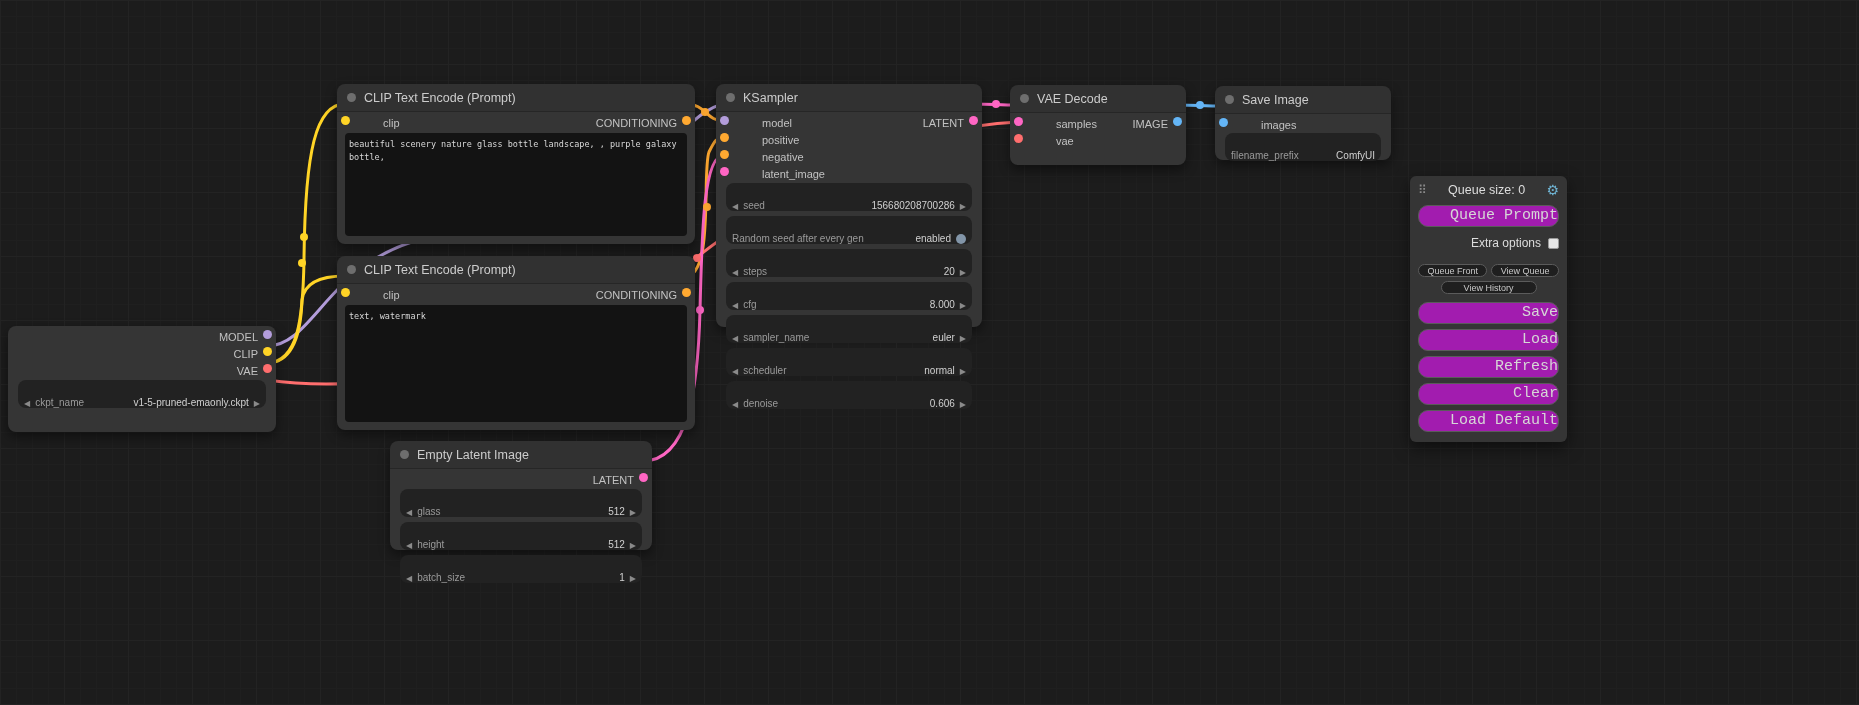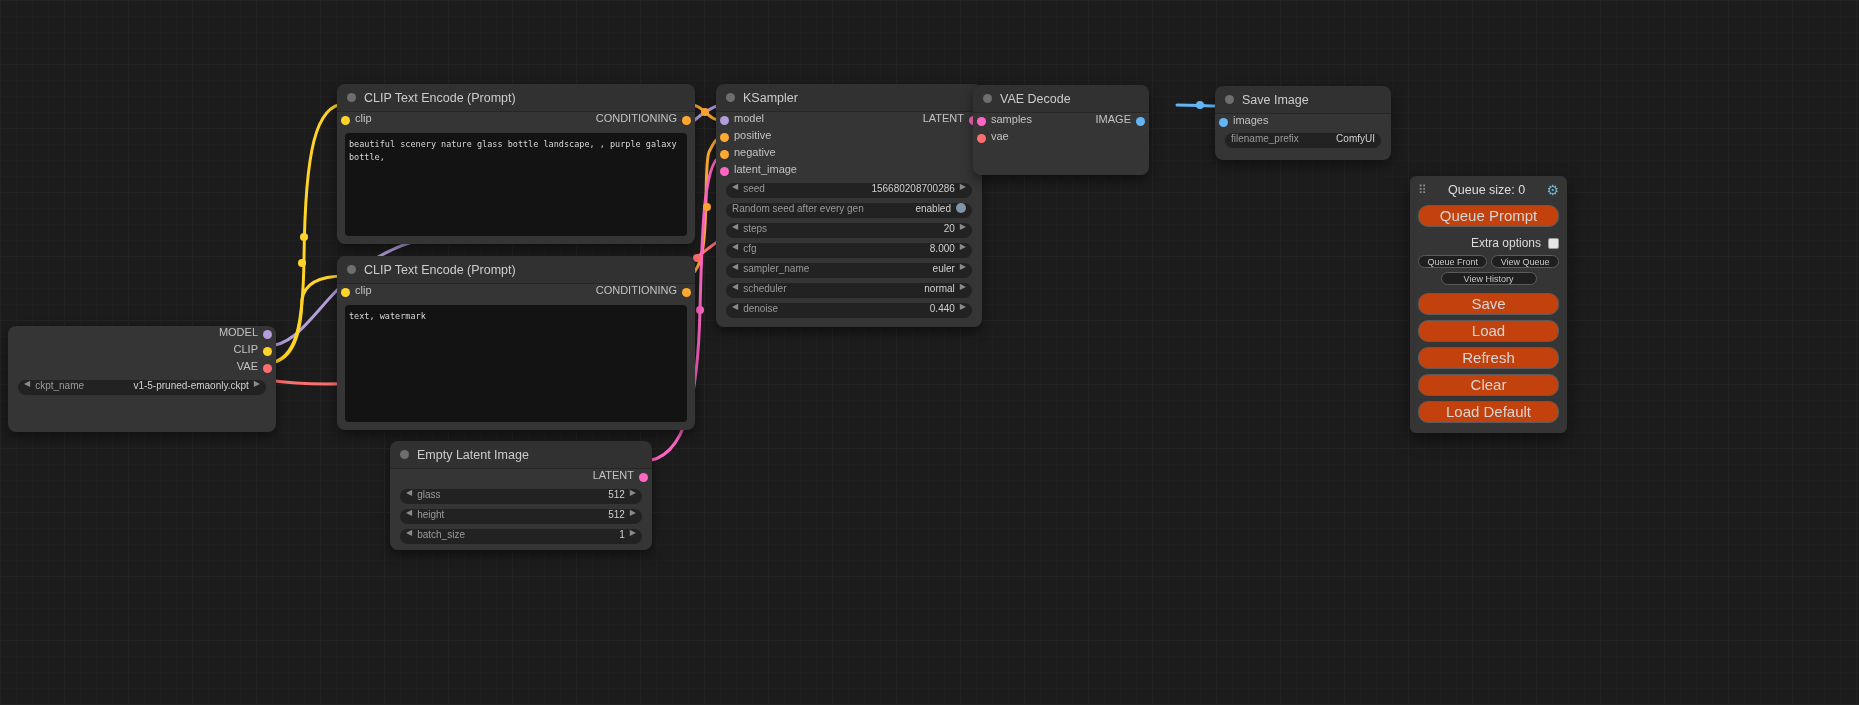--- a/index.html
+++ b/index.html
@@ -27,30 +27,30 @@
     margin-top: 16px;
   }
   .node-header {
     height: 28px; display: flex; align-items: center; gap: 8px;
     padding: 0 10px; font-size: 12.5px; color: #cccccc;
     background: rgba(0,0,0,.07);
     border-bottom: 1px solid rgba(0,0,0,.22);
     border-radius: 8px 8px 0 0;
   }
   .status-dot { width: 9px; height: 9px; border-radius: 50%; background: #6e6e6e; flex: 0 0 auto; }
-  .slot-row { position: relative; height: 17px; display: flex; align-items: flex-start; font-size: 11px; color: #c2c2c2; }
+  .slot-row { position: relative; height: 17px; display: flex; align-items: flex-end; font-size: 11px; color: #c2c2c2; padding-left: 28px; }
   .slot-dot { position: absolute; width: 9px; height: 9px; border-radius: 50%; top: 4px; }
   .slot-dot.in  { left: 4px; }
   .slot-dot.out { right: 4px; }
   .lbl-in  { margin-left: 18px; }
   .lbl-out { margin-left: auto; margin-right: 18px; }
   .widget {
-    height: 15px; background: #222222; border-radius: 8px;
+    height: 28px; background: #222222; border-radius: 8px;
     margin: 0 10px 5px 10px; padding: 0 6px;
-    display: flex; align-items: flex-start; gap: 5px;
+    display: flex; align-items: flex-end; gap: 5px;
     font-size: 10px; color: #a5a5a5;
   }
   .widget .arrow { color: #8a8a8a; font-size: 8px; line-height: 1; cursor: pointer; }
   .widget .wname { color: #9a9a9a; white-space: nowrap; }
   .widget .wval  { margin-left: auto; color: #d0d0d0; white-space: nowrap; }
   .widget .toggle-knob { width: 10px; height: 10px; border-radius: 50%; background: #8295a8; flex: 0 0 auto; }
   textarea.prompt {
     display: block; margin: 4px 8px; width: calc(100% - 16px);
     background: #131313; border: none; border-radius: 4px;
     color: #d8d8d8; font-family: "DejaVu Sans Mono", monospace;
@@ -62,27 +62,28 @@
     position: absolute; left: 1410px; top: 176px; width: 157px; z-index: 3;
     background: #353535; border-radius: 6px;
     box-shadow: 0 6px 16px rgba(0,0,0,.5);
     padding: 4px 8px 10px 8px;
   }
   .menu-header { display: flex; align-items: center; justify-content: space-between; height: 20px; color: #dddddd; font-size: 12.5px; }
   .drag-handle { color: #8a8a8a; font-size: 12px; cursor: grab; }
   .gear { color: #6fb3d2; font-size: 14px; cursor: pointer; }
   .btn {
     display: block; width: 100%; height: 22px; margin-top: 5px;
-    background: #c2410c; border: 1px solid #5b5b5b; border-radius: 10px;
-    color: #d6d6d6; font-size: 15px; font-family: Liberation Sans, sans-serif; cursor: pointer;
+    background: #a21caf; border: 1px solid #5b5b5b; border-radius: 10px;
+    color: #d6d6d6; font-size: 15px; font-family: Liberation Mono, monospace; cursor: pointer;
     line-height: 18px;
+    text-align: right;
   }
   .extra-row { display: flex; align-items: center; justify-content: flex-end; gap: 7px; margin-top: 9px; color: #dddddd; font-size: 12px; }
   .checkbox { width: 11px; height: 11px; background: #e6e6e6; border-radius: 2px; border: 1px solid #9a9a9a; cursor: pointer; }
-  .small-row { display: flex; gap: 4px; margin-top: 5px; }
+  .small-row { display: flex; gap: 4px; margin-top: 14px; }
   .btn-small {
     flex: 1 1 auto; height: 13px; background: #1f1f1f; border: 1px solid #5b5b5b;
     border-radius: 7px; color: #c9c9c9; font-size: 9px; font-family: inherit;
     cursor: pointer; line-height: 10px; padding: 0;
   }
   .btn-history { display: block; width: 96px; margin: 4px auto 0 auto; }
   .gap-top { margin-top: 8px; }
 </style>
 </head>
 <body>
@@ -241,26 +242,26 @@
   </div>
   <div class="widget">
     <span class="arrow">◀</span>
     <span class="wname">scheduler</span>
     <span class="wval">normal</span>
     <span class="arrow">▶</span>
   </div>
   <div class="widget">
     <span class="arrow">◀</span>
     <span class="wname">denoise</span>
-    <span class="wval">0.440</span>
-    <span class="arrow">▶</span>
-  </div>
-</div>
-
-<div class="node" style="left:973px;top:69px;width:176px;height:90px">
+    <span class="wval">0.606</span>
+    <span class="arrow">▶</span>
+  </div>
+</div>
+
+<div class="node" style="left:1010px;top:69px;width:176px;height:80px">
   <div class="node-header">
     <span class="status-dot"></span>
     <span>VAE Decode</span>
   </div>
   <div class="slot-row">
     <span class="slot-dot in" style="background: rgb(255, 102, 196);"></span>
     <span class="lbl-in">samples</span>
     <span class="lbl-out">IMAGE</span>
     <span class="slot-dot out" style="background: rgb(100, 181, 246);"></span>
   </div>

